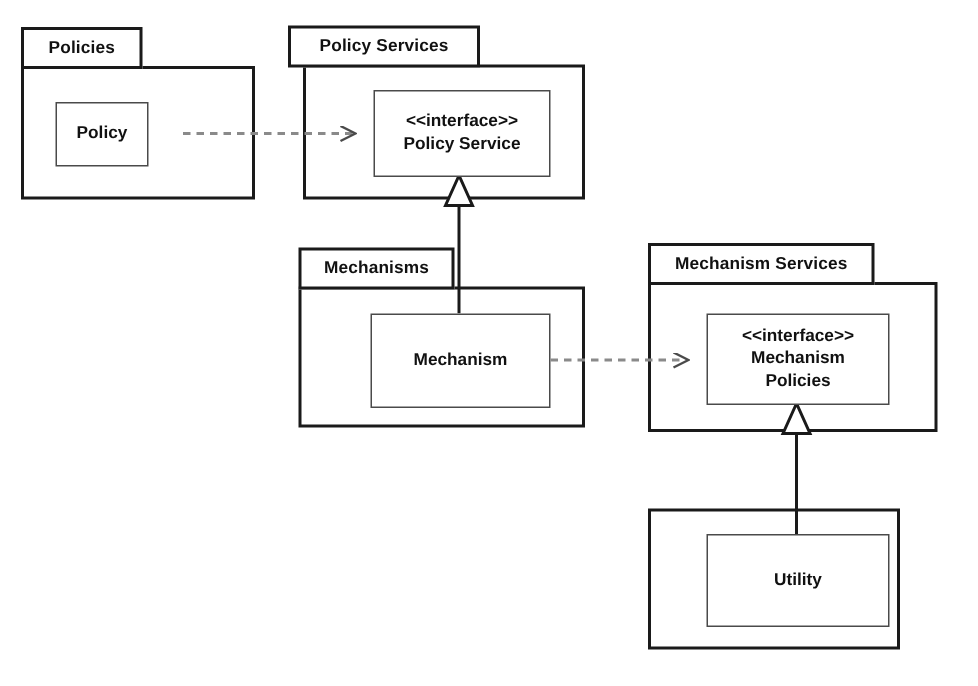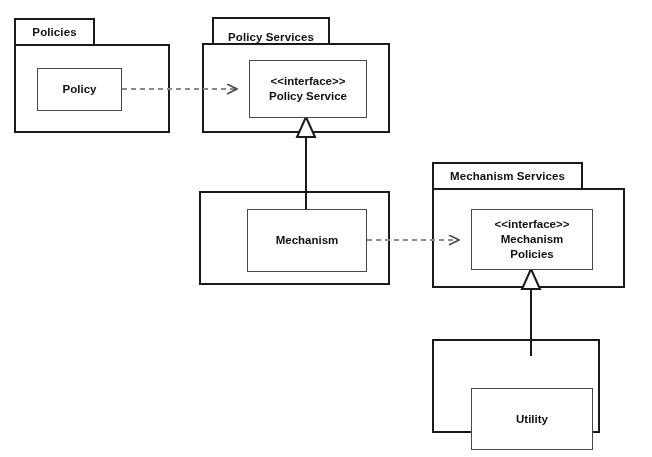--- a/index.html
+++ b/index.html
@@ -78,25 +78,28 @@
 </head>
 <body>
 
 <div id="diagram-canvas">
 
   <div class="pkg-tab" style="left:14px; top:18px; width:81px; height:28px;">
     <span class="pkg-tab-label">Policies</span>
   </div>
   <div class="pkg-body" style="left:14px; top:44px; width:156px; height:89px;"></div>
 
-  <div class="pkg-tab" style="left:212px; top:17px; width:118px; height:28px;align-items:flex-end;">
+  <div class="pkg-tab" style="left:192px; top:17px; width:128px; height:28px;">
     <span class="pkg-tab-label">Policy Services</span>
   </div>
   <div class="pkg-body" style="left:202px; top:43px; width:188px; height:90px;"></div>
 
+  <div class="pkg-tab" style="left:199px; top:165px; width:104px; height:28px;">
+    <span class="pkg-tab-label">Mechanisms</span>
+  </div>
   <div class="pkg-body" style="left:199px; top:191px; width:191px; height:94px;"></div>
 
   <div class="pkg-tab" style="left:432px; top:162px; width:151px; height:28px;align-items:center;">
     <span class="pkg-tab-label">Mechanism Services</span>
   </div>
   <div class="pkg-body" style="left:432px; top:188px; width:193px; height:100px;"></div>
 
   <div class="pkg-body" style="left:432px; top:339px; width:168px; height:94px;"></div>
 
   <svg class="conn-layer" viewBox="0 0 652 457" width="652" height="457" aria-hidden="true">
@@ -127,36 +130,36 @@
       <line x1="531" y1="356" x2="531" y2="289" stroke="#1a1a1a" stroke-width="2"></line>
       <polygon points="531,269 522,289 540,289" fill="#ffffff" stroke="#1a1a1a" stroke-width="2" stroke-linejoin="miter"></polygon>
     </g>
   </svg>
 
   <div class="conn-hit" style="left:122px; top:83px; width:120px; height:12px;"></div>
   <div class="conn-hit" style="left:300px; top:117px; width:13px; height:93px;"></div>
   <div class="conn-hit" style="left:367px; top:234px; width:97px; height:12px;"></div>
   <div class="conn-hit" style="left:525px; top:269px; width:13px; height:88px;"></div>
 
-  <div class="node-box" style="left:37px; top:68px; width:85px; height:43px;">
+  <div class="node-box" style="left:37px; top:68px; width:62px; height:43px;">
     <span class="node-line">Policy</span>
   </div>
 
   <div class="node-box" style="left:249px; top:60px; width:118px; height:58px;">
     <span class="node-line">&lt;&lt;interface&gt;&gt;</span>
     <span class="node-line">Policy Service</span>
   </div>
 
   <div class="node-box" style="left:247px; top:209px; width:120px; height:63px;">
     <span class="node-line">Mechanism</span>
   </div>
 
   <div class="node-box" style="left:471px; top:209px; width:122px; height:61px;">
     <span class="node-line">&lt;&lt;interface&gt;&gt;</span>
     <span class="node-line">Mechanism</span>
     <span class="node-line">Policies</span>
   </div>
 
-  <div class="node-box" style="left:471px; top:356px; width:122px; height:62px;margin-top:32px;">
+  <div class="node-box" style="left:471px; top:356px; width:122px; height:62px;">
     <span class="node-line">Utility</span>
   </div>
 
 </div>
 
 </body></html>

